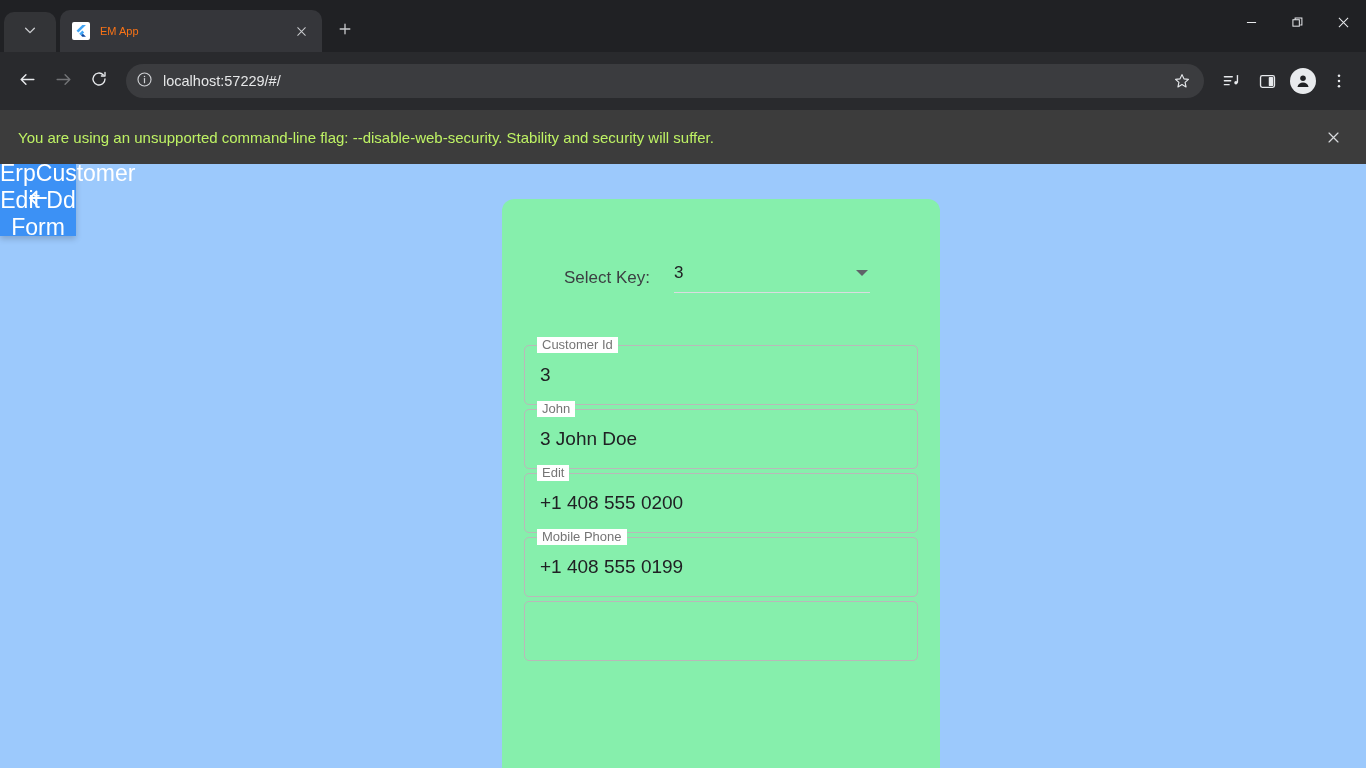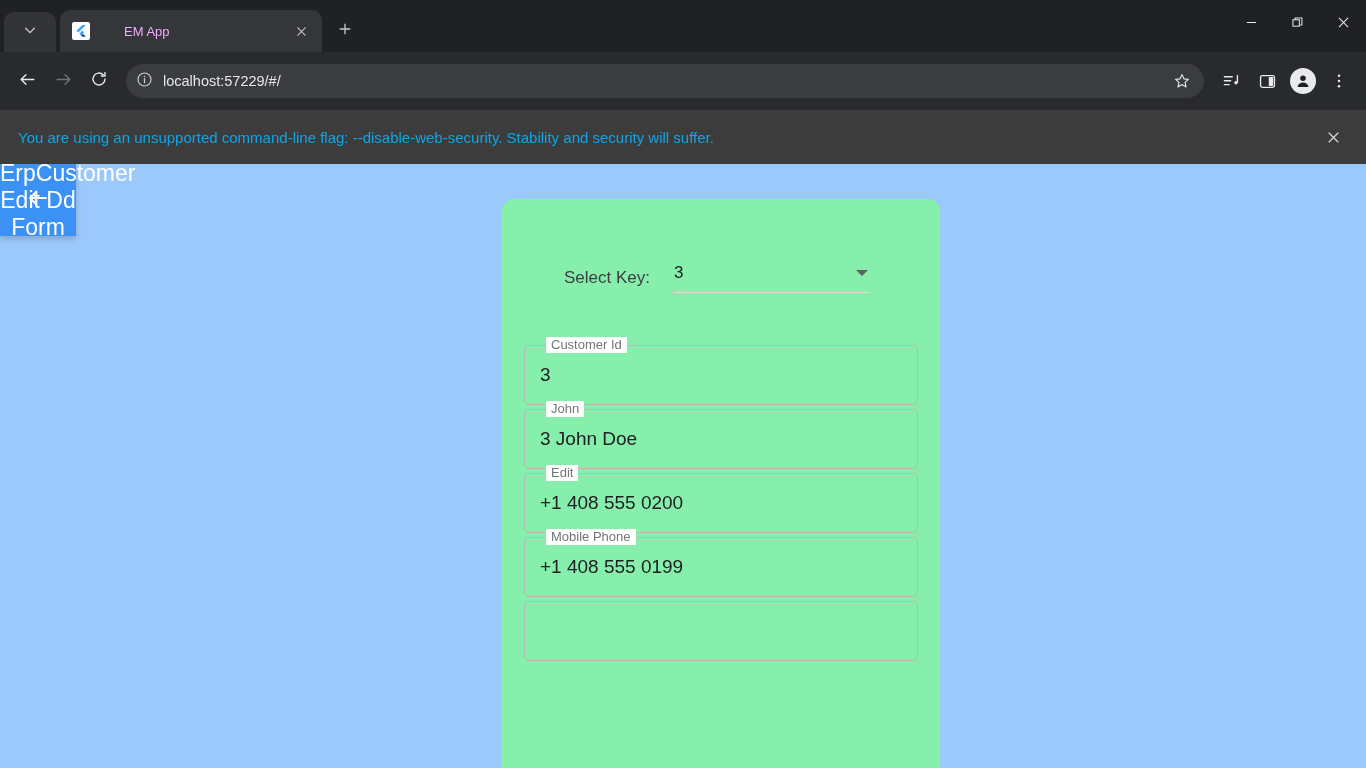--- a/index.html
+++ b/index.html
@@ -25,22 +25,22 @@
   .tab {
     width:262px; height:42px; background:#35363a;
     border-radius:10px 10px 0 0; display:flex; align-items:center;
     padding:0 10px 0 12px; margin-left:4px; gap:10px; position:relative;
   }
   .favicon {
     width:18px; height:18px; background:#ffffff; border-radius:2px;
     display:flex; align-items:center; justify-content:center; flex:none;
   }
   .tab-title {
-    color:#f0abfc; font-size:13px; flex:1; white-space:nowrap;
-    overflow:hidden; text-overflow:ellipsis;margin-left:24px;
+    color:#f97316; font-size:11px; flex:1; white-space:nowrap;
+    overflow:hidden; text-overflow:ellipsis;
   }
   .tab-close {
     width:22px; height:22px; display:flex; align-items:center;
     justify-content:center; border-radius:50%; flex:none;
   }
   .new-tab {
     width:34px; height:34px; margin-left:6px; margin-bottom:4px;
     display:flex; align-items:center; justify-content:center; border-radius:50%;
   }
   .win-controls {
@@ -69,21 +69,21 @@
     display:flex; align-items:center; justify-content:center; }
   .tb-icon { width:34px; height:34px; border-radius:50%; display:flex;
     align-items:center; justify-content:center; flex:none; }
   .avatar { width:26px; height:26px; border-radius:50%; background:#e8eaed;
     display:flex; align-items:center; justify-content:center; }
 
   .warnbar {
     height:54px; background:#3c3c3c; display:flex; align-items:center;
     padding:0 18px; flex:none;
   }
-  .warn-text { color:#0ea5e9; font-size:15px; flex:1; }
+  .warn-text { color:#bef264; font-size:15px; flex:1; }
   .warn-close { width:30px; height:30px; display:flex; align-items:center;
     justify-content:center; border-radius:50%; }
 
   
   .page { flex:1; background:#9cc9fc; position:relative; overflow:hidden;
     display:flex; }
 
   .appbar {
     height:72px; background:#3c91f5; display:flex; align-items:center;
     padding:0 16px; position:relative; flex:none;
@@ -117,21 +117,21 @@
   .select-arrow { width:0; height:0; border-left:6px solid transparent;
     border-right:6px solid transparent; border-top:6px solid #5f6368; margin-right:2px; }
 
   .fields { margin-top:52px; padding-bottom:4px; }
   .tfield { position:relative; margin-bottom:4px; }
   .tfield-box {
     border:1px solid #b9b9b9; border-radius:5px; height:60px;
     display:flex; align-items:center; padding:0 15px;
   }
   .tfield-label {
-    position:absolute; top:-8px; left:22px; background:#ffffff;
+    position:absolute; top:-8px; left:13px; background:#ffffff;
     padding:0 5px; font-size:13px; color:#757575; line-height:16px;
   }
   .tfield-value { font-size:19px; color:#202124; }
 </style>
 </head>
 <body>
 
 <div class="browser">
 
   <div class="tabstrip">

